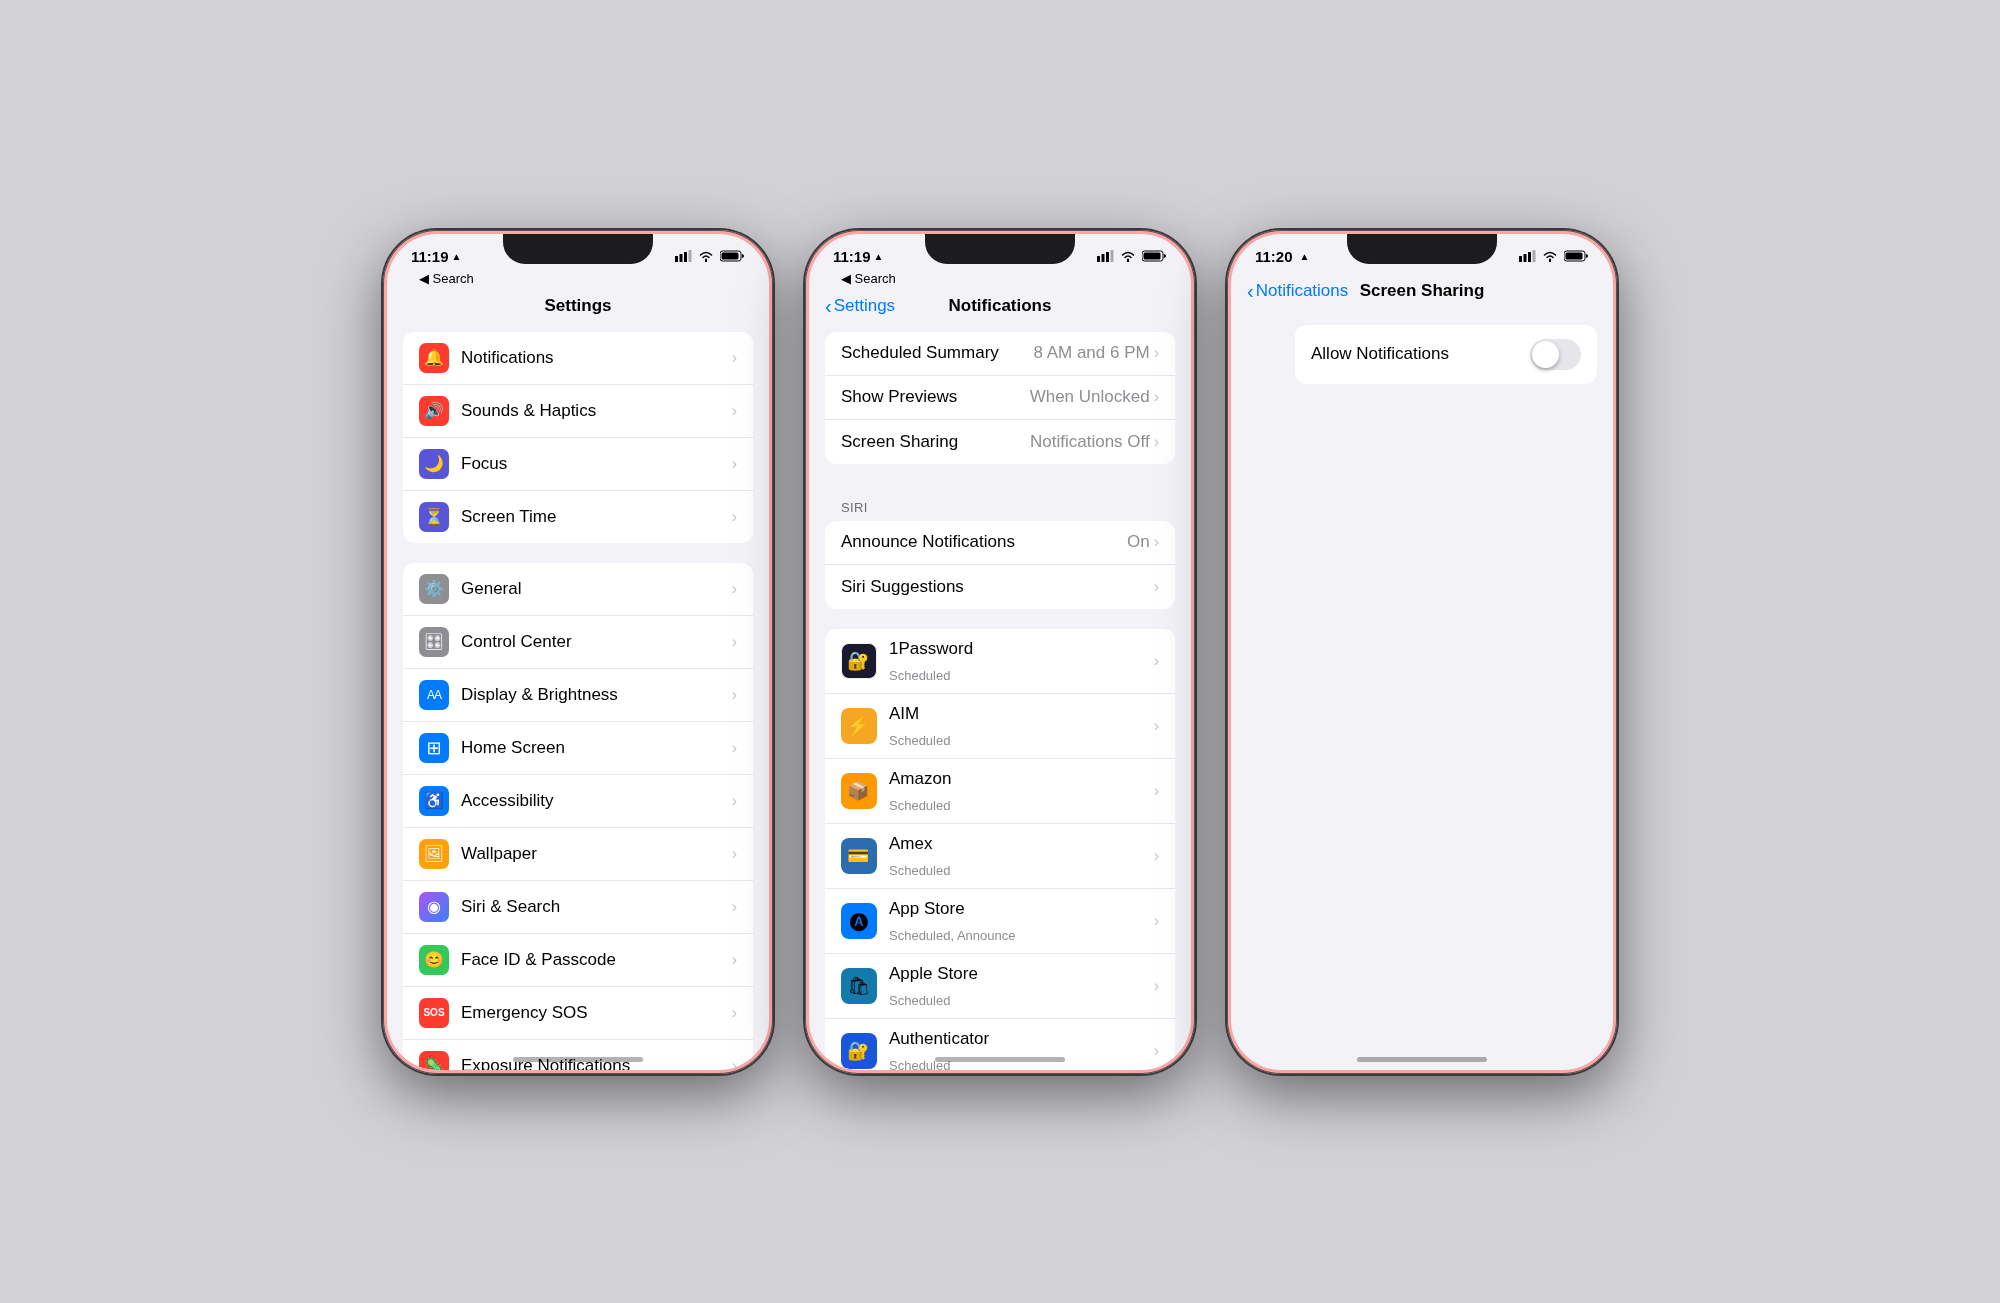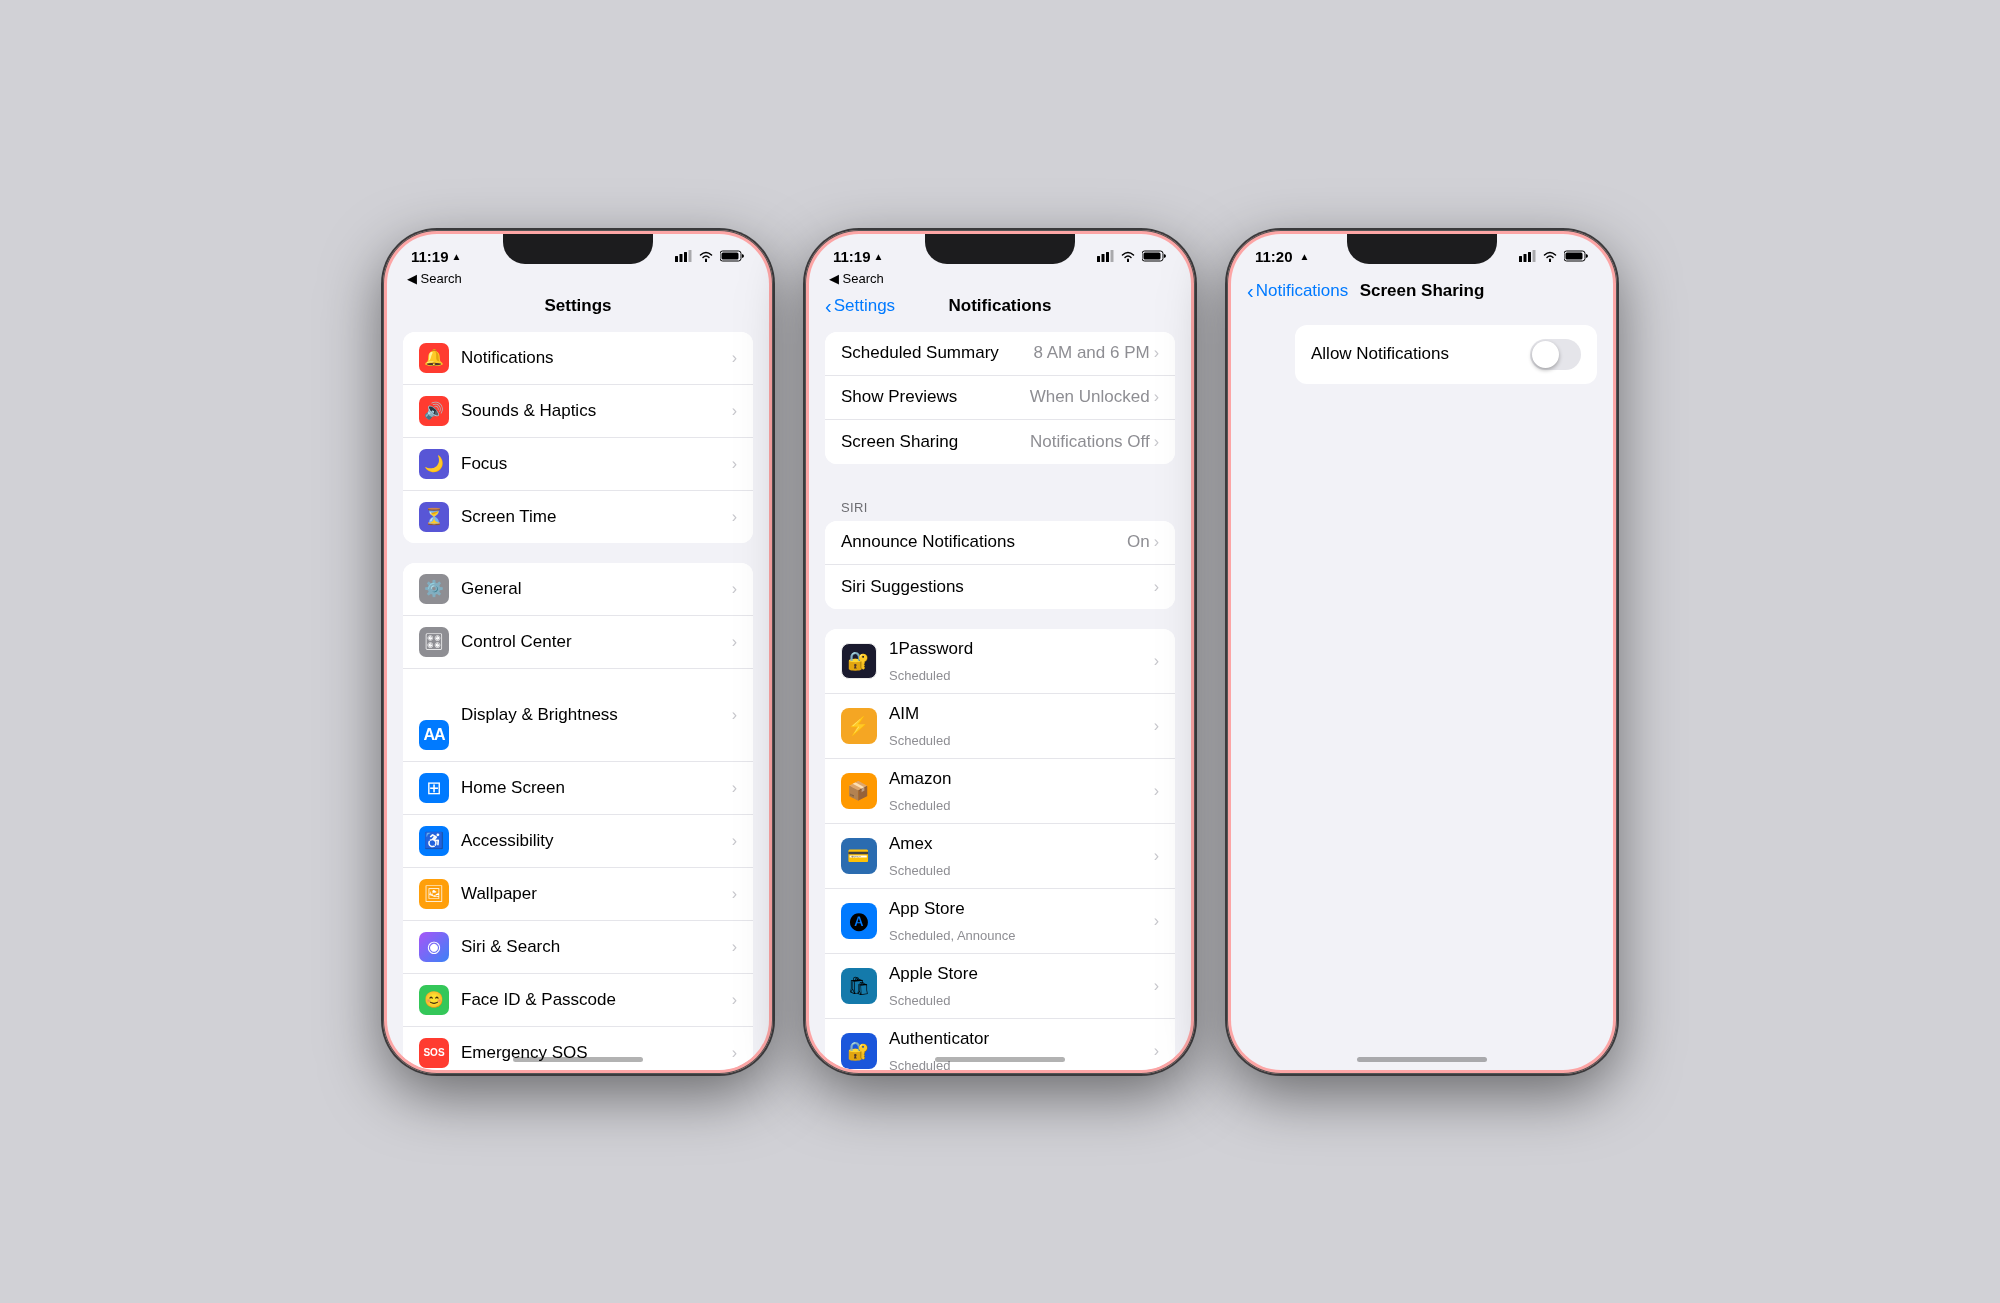--- a/index.html
+++ b/index.html
@@ -108,21 +108,21 @@
     }
 
     .chevron-left {
       color: #007aff;
       font-size: 20px;
       line-height: 1;
     }
 
     
     .search-area {
-      padding: 2px 20px 6px;
+      padding: 2px 32px 6px;
       font-size: 13px;
       color: #000;
       display: flex;
       align-items: center;
       gap: 4px;
     }
 
     
     .screen-content {
       flex: 1;
@@ -354,21 +354,21 @@
             <div class="item-icon" style="background:#8e8e93;">⚙️</div>
             <span class="item-label">General</span>
             <span class="item-chevron">›</span>
           </div>
           <div class="settings-item">
             <div class="item-icon" style="background:#8e8e93;">🎛</div>
             <span class="item-label">Control Center</span>
             <span class="item-chevron">›</span>
           </div>
           <div class="settings-item">
-            <div class="item-icon" style="background:#007aff;font-size:16px;font-weight:700;letter-spacing:-1px;margin-top:40px;">AA</div>
+            <div class="item-icon" style="background:#007aff;font-size:12px;font-weight:400;letter-spacing:-1px;">AA</div>
             <span class="item-label">Display &amp; Brightness</span>
             <span class="item-chevron">›</span>
           </div>
           <div class="settings-item">
             <div class="item-icon" style="background:#007aff;font-size:18px;">⊞</div>
             <span class="item-label">Home Screen</span>
             <span class="item-chevron">›</span>
           </div>
           <div class="settings-item">
             <div class="item-icon" style="background:#007aff;">♿</div>

